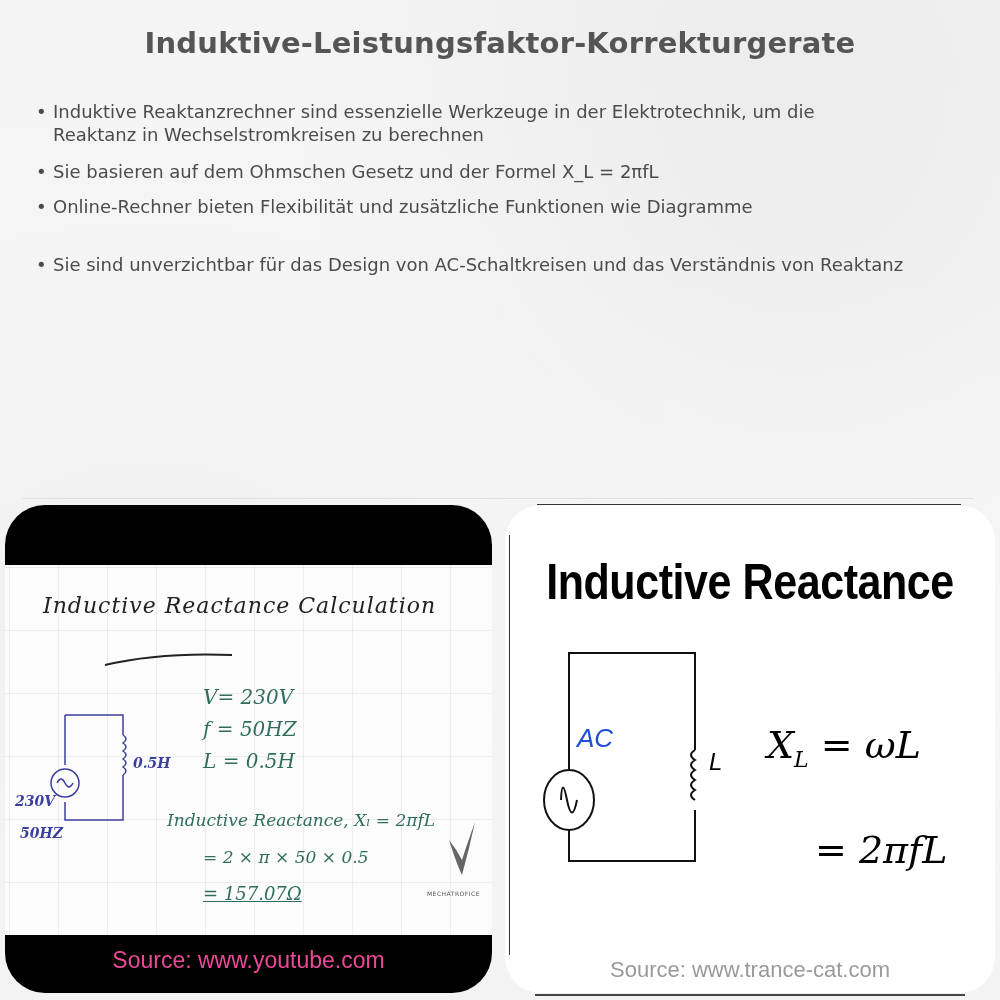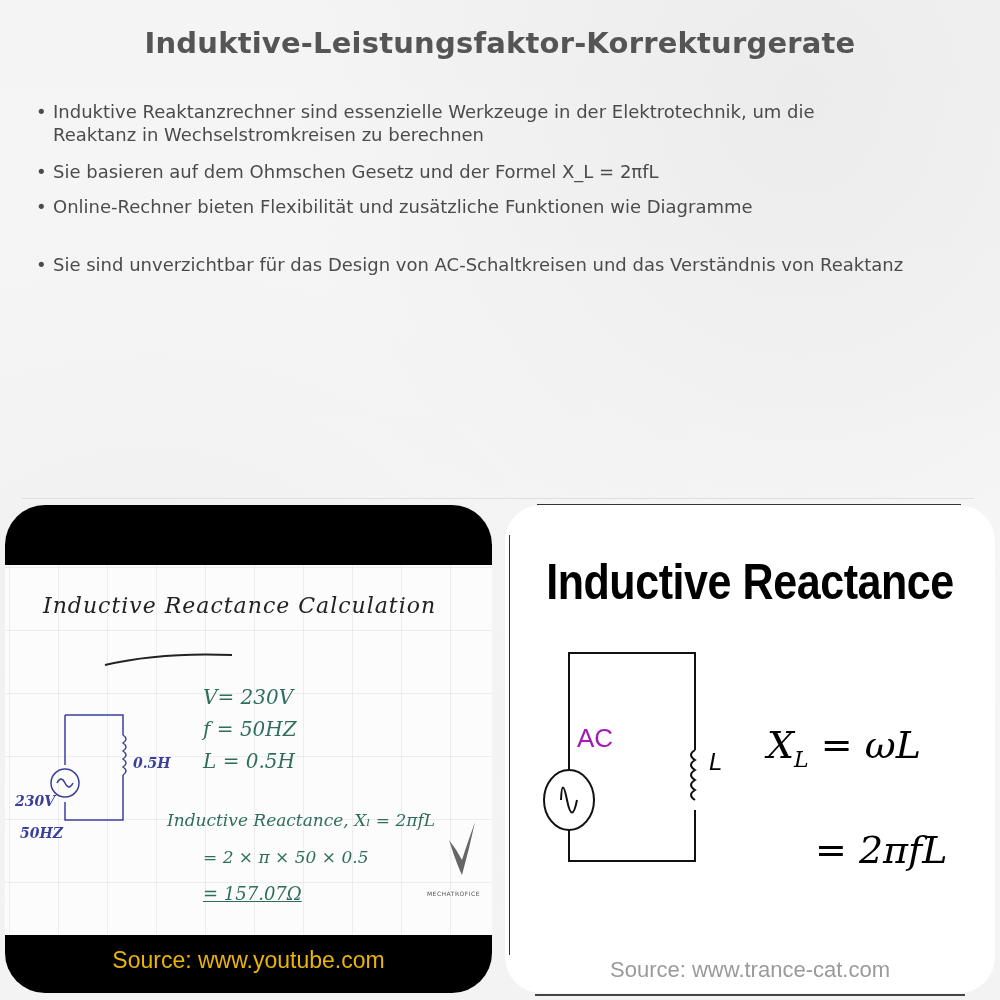--- a/index.html
+++ b/index.html
@@ -43,21 +43,21 @@
       linear-gradient(to bottom, rgba(0,0,0,0.06) 1px, transparent 1px);
     background-size: 49px 63px;
     background-position: 4px 2px;
   }
   .hw { position: absolute; font-family: "DejaVu Serif", serif; font-style: italic; white-space: nowrap; }
   .hw-title { left: 38px; top: 28px; font-size: 22px; color: #222; letter-spacing: 1px; }
   .hw-green { color: #2f6d5c; font-size: 20px; }
   .hw-blue { color: #3b3f9c; font-size: 14px; font-weight: bold; }
   .source-left {
     position: absolute; left: 0; width: 487px; top: 442px; text-align: center;
-    color: #eab308; font-family: "Liberation Sans", sans-serif; font-size: 23px;
+    color: #ec4899; font-family: "Liberation Sans", sans-serif; font-size: 23px;
   }
   .watermark-left { position: absolute; right: 12px; top: 325px; font-size: 6px; color: #555; letter-spacing: 0.5px; }
   
   .card-right {
     position: absolute; left: 505px; top: 505px; width: 490px; height: 488px;
     border-radius: 36px; background: #fff; overflow: hidden;
   }
   .rt-frame {
     position: absolute; left: 4px; top: 30px; width: 488px; height: 420px;
     border-left: 1.5px solid #333; border-right: 1.5px solid #333;
@@ -132,21 +132,21 @@
   <div class="rt-title">Inductive Reactance</div>
 
   <svg style="position:absolute;left:30px;top:145px" width="180" height="215">
   <rect x="34" y="3" width="126" height="208" stroke="#111" stroke-width="2" fill="#fff"></rect>
     <rect x="150" y="100" width="20" height="60" fill="#fff"></rect>
     <path d="M160 100 q-8 5 0 10 q-8 5 0 10 q-8 5 0 10 q-8 5 0 10 q-8 5 0 10" stroke="#111" stroke-width="2" fill="none"></path>
     <rect x="20" y="120" width="30" height="60" fill="#fff"></rect>
     <ellipse cx="34" cy="150" rx="25" ry="30" stroke="#111" stroke-width="2" fill="#fff"></ellipse>
     <path d="M26 150 Q27 125 32 150 Q37 175 42 150" stroke="#111" stroke-width="2" fill="none"></path>
   </svg>
-  <div style="position:absolute;left:72px;top:218px;font-family:'Liberation Sans',sans-serif;font-size:26px;color:#a21caf">AC</div>
+  <div style="position:absolute;left:72px;top:218px;font-family:'Liberation Sans',sans-serif;font-style:italic;font-size:26px;color:#1d4ed8">AC</div>
   <div style="position:absolute;left:204px;top:243px;font-family:'Liberation Sans',sans-serif;font-style:italic;font-size:24px;color:#000">L</div>
 
   <div class="formula" style="left:262px;top:218px">
     <span>X</span><sub style="font-size:22px">L</sub><span> = ωL</span>
   </div>
   <div class="formula" style="left:310px;top:323px">= 2πfL</div>
 
   <div class="source-right">Source: www.trance-cat.com</div>
 </div>
 <div class="rt-bottom-rule"></div>

